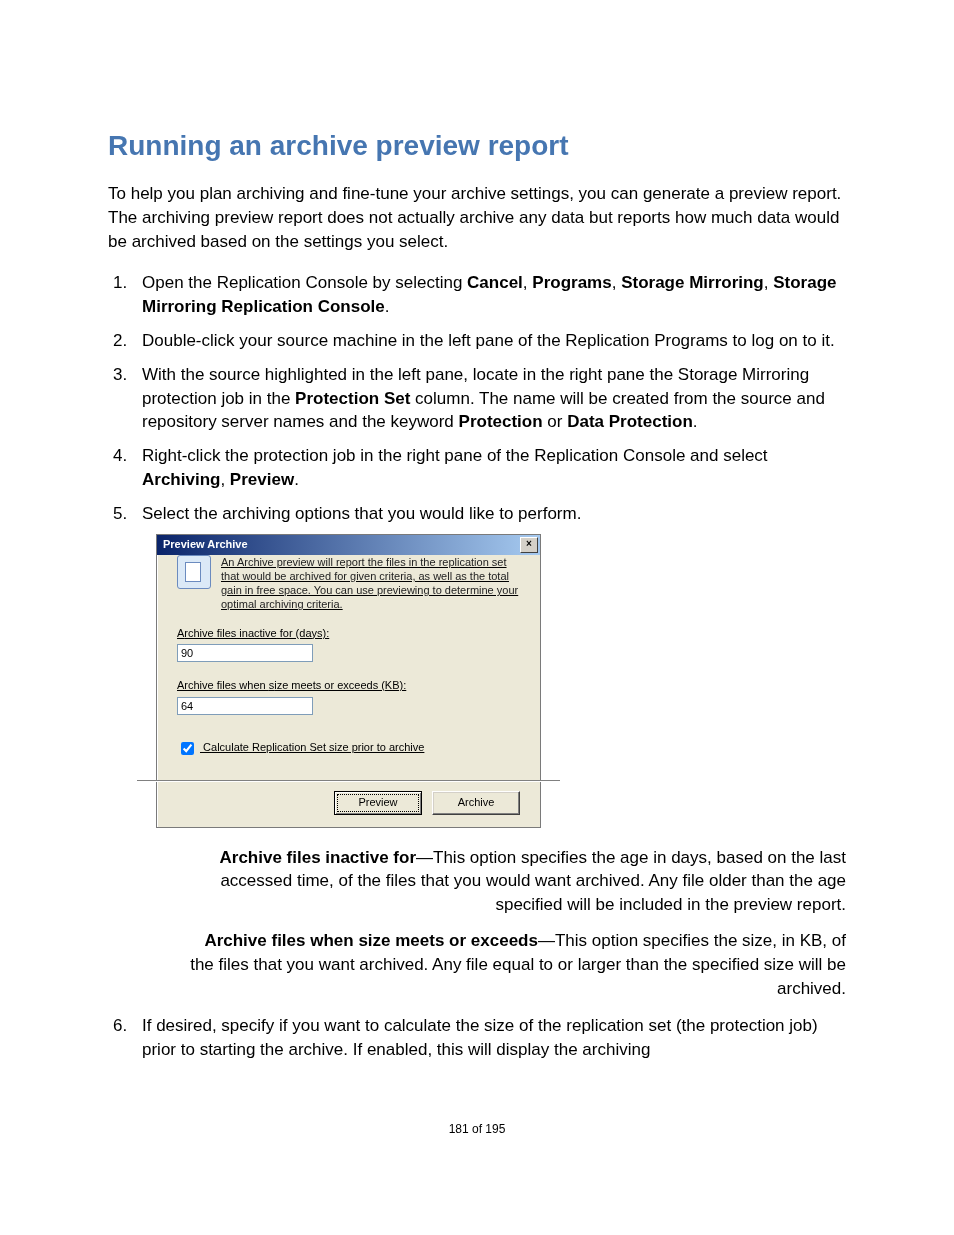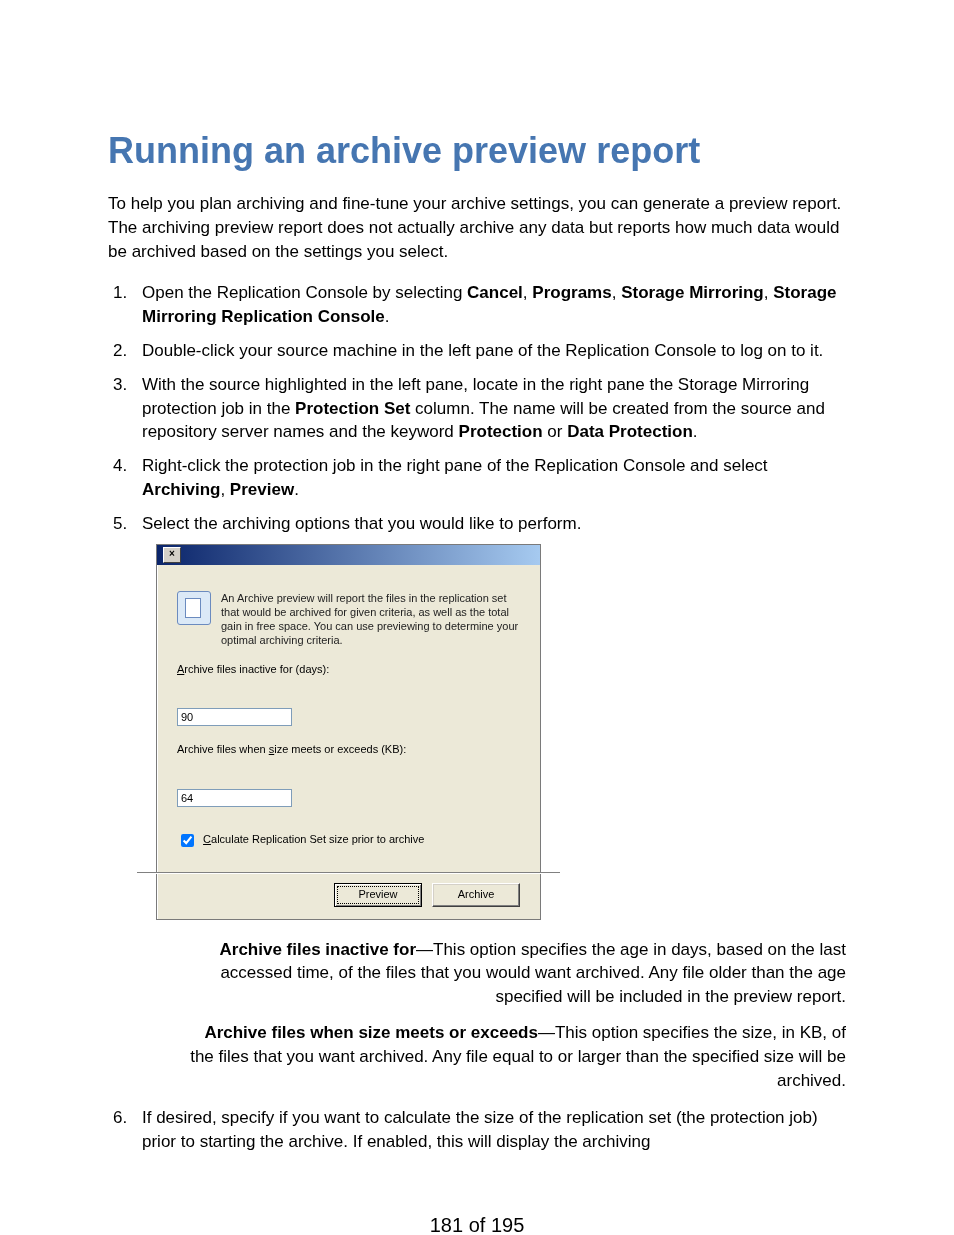--- a/index.html
+++ b/index.html
@@ -9,21 +9,21 @@
     width: 954px;
     margin: 0;
     padding: 0;
     background: #fff;
   }
   .page {
     padding: 130px 108px 60px 108px;
   }
   h1.title {
     color: #4676b1;
-    font-size: 36px;
+    font-size: 28px;
     font-weight: bold;
     margin: 0 0 20px 0;
   }
   p.intro {
     line-height: 1.4;
     margin: 10px 0 18px 0;
   }
   ol.steps {
     margin: 0 0 0 24px;
     padding: 0;
@@ -61,21 +61,22 @@
     background: #d4d0c8;
     border: 1px solid #404040;
     border-top-color: #fff; border-left-color: #fff;
     color: #000;
     font-size: 10px;
     line-height: 12px;
     text-align: center;
     font-weight: bold;
   }
   .dlg-body {
-    padding: 26px 20px 8px 20px;
+    padding: 0 20px 8px 20px;
+    text-decoration: underline;
   }
   .dlg-top {
     display: flex;
     gap: 10px;
     margin-bottom: 14px;
   }
   .dlg-icon {
     width: 32px; height: 32px; flex: 0 0 32px;
     background: #dbe9f7;
     border: 1px solid #6b8bbf;
@@ -91,29 +92,28 @@
     border: 1px solid #6b8bbf;
   }
   .dlg-desc {
     line-height: 1.3;
     color: #222;
   }
   .dlg-field-label {
     margin: 6px 0 3px 0;
   }
   .dlg-input {
-    width: 115px;
+    width: 136px;
     height: 18px;
     background: #fff;
     border: 1px solid #7f9db9;
     padding: 1px 3px;
     font-family: Tahoma, Verdana, sans-serif;
     font-size: 11px;
     box-sizing: border-box;
-    margin-top: 28px;
   }
   .dlg-check-row {
     margin: 24px 0 14px 0;
   }
   .dlg-check-row input { vertical-align: middle; margin-right: 6px; }
   .dlg-sep {
     height: 1px;
     background: #808080;
     box-shadow: 0 1px 0 #fff;
     margin: 0 -20px;
@@ -150,48 +150,49 @@
     margin: 0 0 14px 48px;
   }
   .opts p {
     line-height: 1.4;
     margin: 0 0 12px 0;
     text-align: right;
   }
 
   .footer {
     text-align: center;
-    font-size: 20px;
+    font-size: 12px;
     margin-top: 60px;
   }
 </style>
 </head>
 <body>
 
 <div class="page">
   <h1 class="title">Running an archive preview report</h1>
 
   <p class="intro">To help you plan archiving and fine-tune your archive settings, you can generate a preview report. The archiving preview report does not actually archive any data but reports how much data would be archived based on the settings you select.</p>
 
   <ol class="steps">
     <li>
       <span>Open the Replication Console by selecting </span><span class="b">Cancel</span><span>, </span><span class="b">Programs</span><span>, </span><span class="b">Storage Mirroring</span><span>, </span><span class="b">Storage Mirroring Replication Console</span><span>.</span>
     </li>
-    <li>Double-click your source machine in the left pane of the Replication Console to log on to it.</li>
+    <li>Double-click your source machine in the left pane of the Replication Programs to log on to it.</li>
     <li>
       <span>With the source highlighted in the left pane, locate in the right pane the Storage Mirroring protection job in the </span><span class="b">Protection Set</span><span> column. The name will be created from the source and repository server names and the keyword </span><span class="b">Protection</span><span> or </span><span class="b">Data Protection</span><span>.</span>
     </li>
     <li>
       <span>Right-click the protection job in the right pane of the Replication Console and select </span><span class="b">Archiving</span><span>, </span><span class="b">Preview</span><span>.</span>
     </li>
     <li>
       <span>Select the archiving options that you would like to perform.</span>
 
       <div class="dlg">
         <div class="dlg-title">
+          <span class="label">Preview Archive</span>
           <span class="dlg-close">×</span>
         </div>
         <div class="dlg-body">
           <div class="dlg-top">
             <div class="dlg-icon"></div>
             <div class="dlg-desc">An Archive preview will report the files in the replication set that would be archived for given criteria, as well as the total gain in free space. You can use previewing to determine your optimal archiving criteria.</div>
           </div>
 
           <div class="dlg-field-label">
             <span class="u">A</span><span>rchive files inactive for (days):</span>

